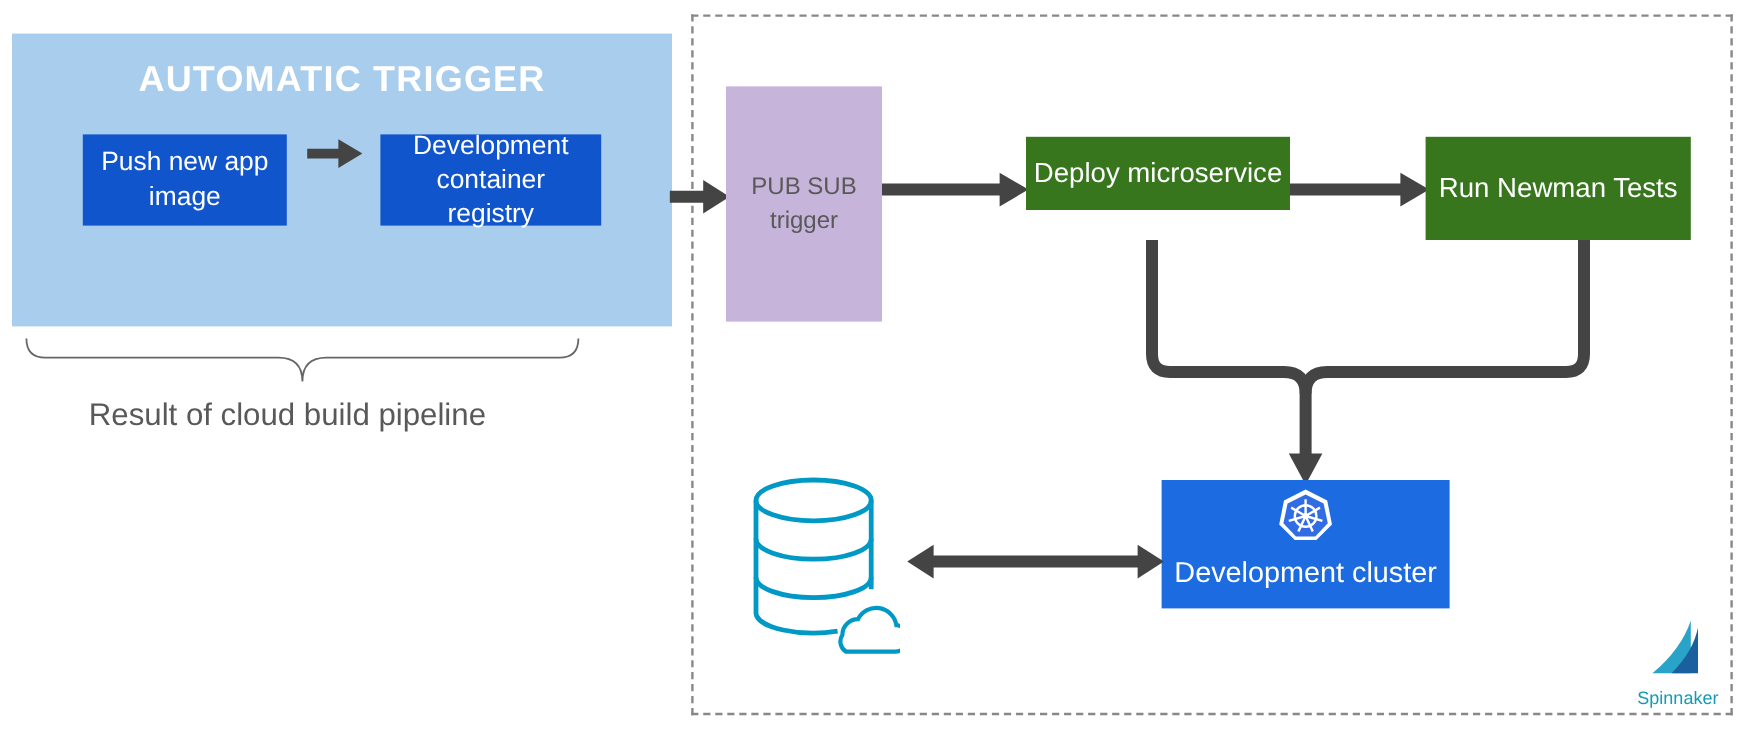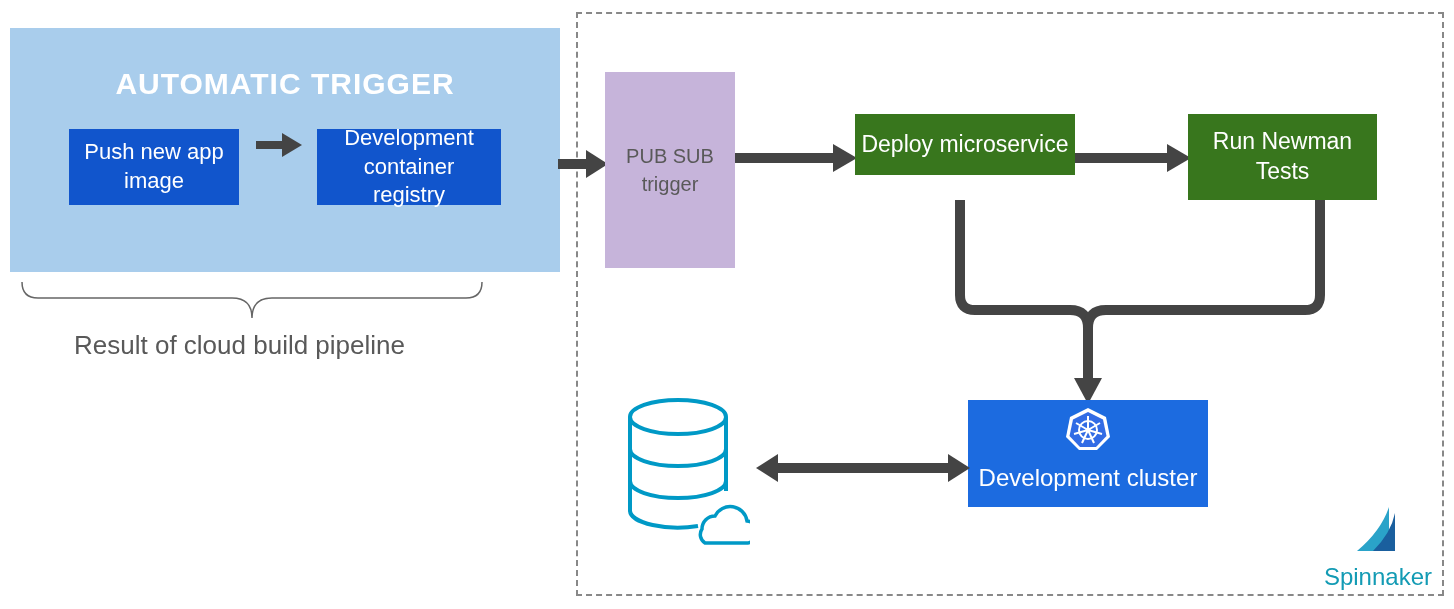--- a/index.html
+++ b/index.html
@@ -14,21 +14,21 @@
   .trigger-panel {
     position: absolute;
     left: 10px;
     top: 28px;
     width: 550px;
     height: 244px;
     background: #a9cdec;
     display: flex;
     flex-direction: column;
     align-items: center;
-    padding-top: 39px;
+    padding-top: 22px;
   }
   .trigger-title {
     color: #fff;
     font-size: 30px;
     font-weight: 700;
     letter-spacing: 1px;
   }
   .trigger-boxes {
     display: flex;
     margin-top: 28px;
@@ -90,21 +90,21 @@
     background: #38761d;
     color: #fff;
     display: flex;
     align-items: center;
     justify-content: center;
     text-align: center;
     font-size: 23px;
     line-height: 1.3;
   }
   .deploy { left: 855px; top: 114px; width: 220px; height: 61px; }
-  .newman { left: 1188px; top: 114px; width: 189px; height: 86px; }
+  .newman { left: 1188px; top: 114px; width: 221px; height: 86px; }
   .dev-cluster {
     position: absolute;
     left: 968px;
     top: 400px;
     width: 240px;
     height: 107px;
     background: #1c6be0;
     color: #fff;
     text-align: center;
     font-size: 24px;
@@ -127,21 +127,21 @@
     height: 150px;
   }
   .spinnaker {
     position: absolute;
     right: 22px;
     bottom: 18px;
     text-align: center;
   }
   .spinnaker-text {
     color: #139bb4;
-    font-size: 24px;
+    font-size: 15px;
     margin-top: 2px;
   }
   
   .arrow-abs { position: absolute; }
 </style>
 </head>
 <body>
 
 <div class="trigger-panel">
   <div class="trigger-title">AUTOMATIC TRIGGER</div>

